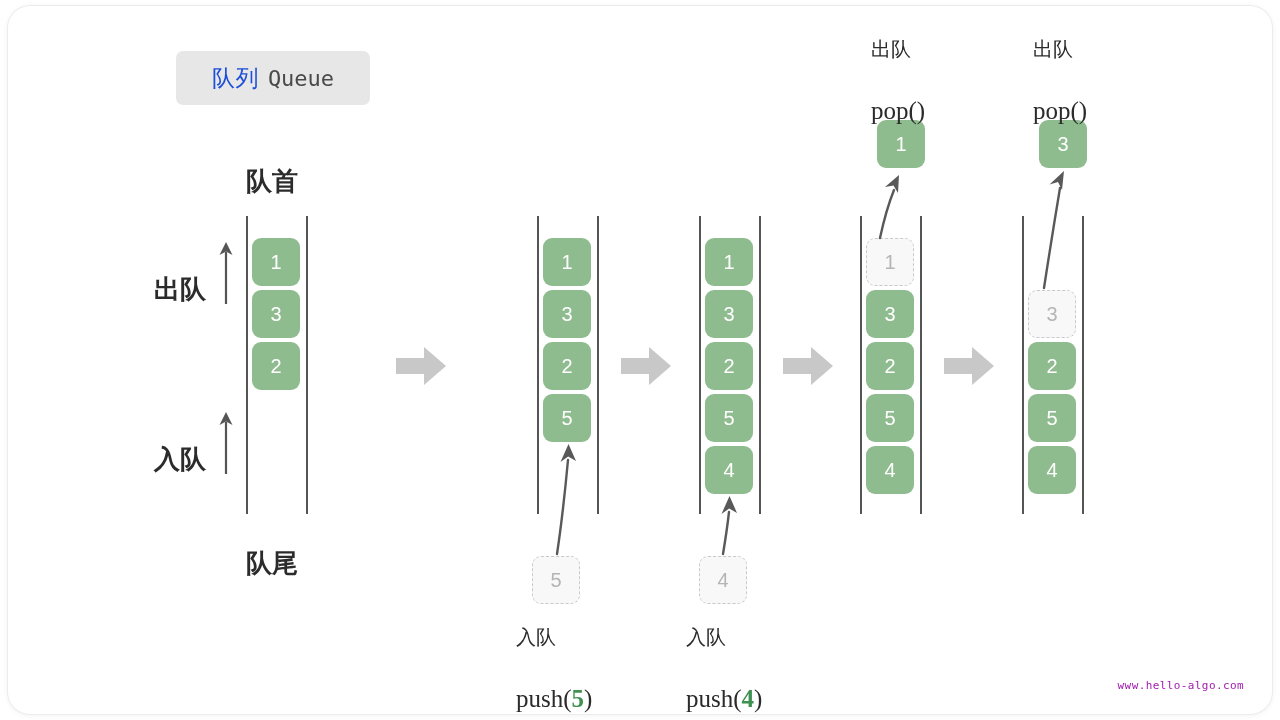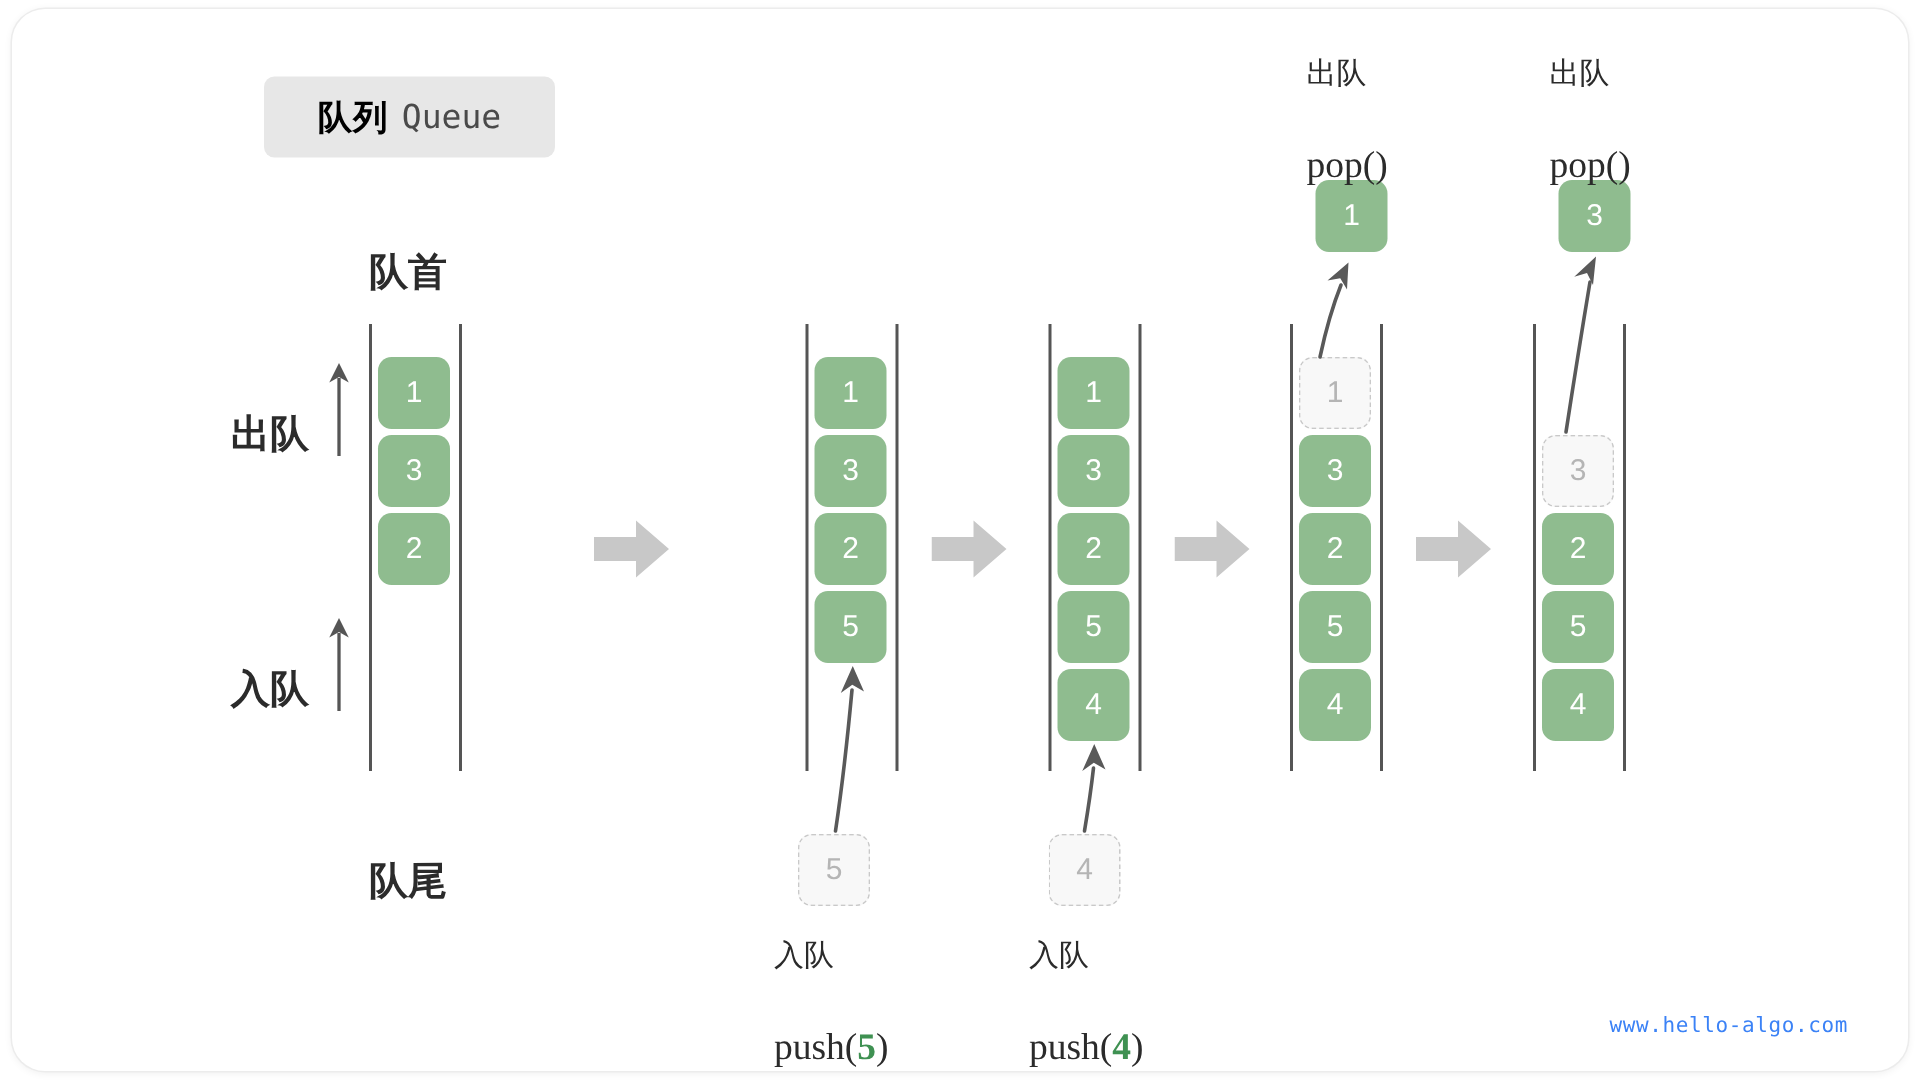--- a/index.html
+++ b/index.html
@@ -36,22 +36,22 @@
     height: 54px;
     background: #e7e7e7;
     border-radius: 7px;
     display: flex;
     align-items: center;
     justify-content: center;
     gap: 9px;
   }
   #title-badge .cn {
     font-size: 23px;
-    font-weight: bold;
-    color: #000000;
+    font-weight: normal;
+    color: #1d4ed8;
     letter-spacing: 0.5px;
   }
   #title-badge .en {
     font-size: 22px;
     color: #4a4a4a;
     font-family: "DejaVu Sans Mono", "Liberation Mono", monospace;
   }
 
   
   .side-label {
@@ -121,41 +121,41 @@
     line-height: 1.35;
     margin-top: 31px;
   }
   .caption .code .arg { color: #3f9152; font-weight: bold; }
 
   
   .motion { position: absolute; overflow: visible; }
 
   
   #watermark {
-    right: 40px;
+    right: 28px;
     bottom: 22px;
     font-family: "DejaVu Sans Mono", "Liberation Mono", monospace;
-    font-size: 14px;
-    color: #3b82f6;
+    font-size: 11px;
+    color: #a21caf;
     letter-spacing: 0.4px;
   }
 </style>
 </head>
 <body>
 
 <div id="card">
 
   <div class="abs" id="title-badge">
     <span class="cn">队列</span>
     <span class="en">Queue</span>
   </div>
 
   <div class="abs side-label" style="left:238px; top:158px;">队首</div>
 
-  <div class="abs side-label" style="left:238px; top:564px;">队尾</div>
+  <div class="abs side-label" style="left:238px; top:540px;">队尾</div>
 
   <div class="abs side-label" style="left:146px; top:266px;">出队</div>
 
   <div class="abs side-label" style="left:146px; top:436px;">入队</div>
 
   <svg class="abs updown-arrow" style="left:206px; top:234px;" width="24" height="66" viewBox="0 0 24 66">
     <line x1="12" y1="64" x2="12" y2="12" stroke="#555555" stroke-width="2.2"></line>
     <path d="M12 2 L18.5 15 L12 11.4 L5.5 15 Z" fill="#555555"></path>
   </svg>
 

